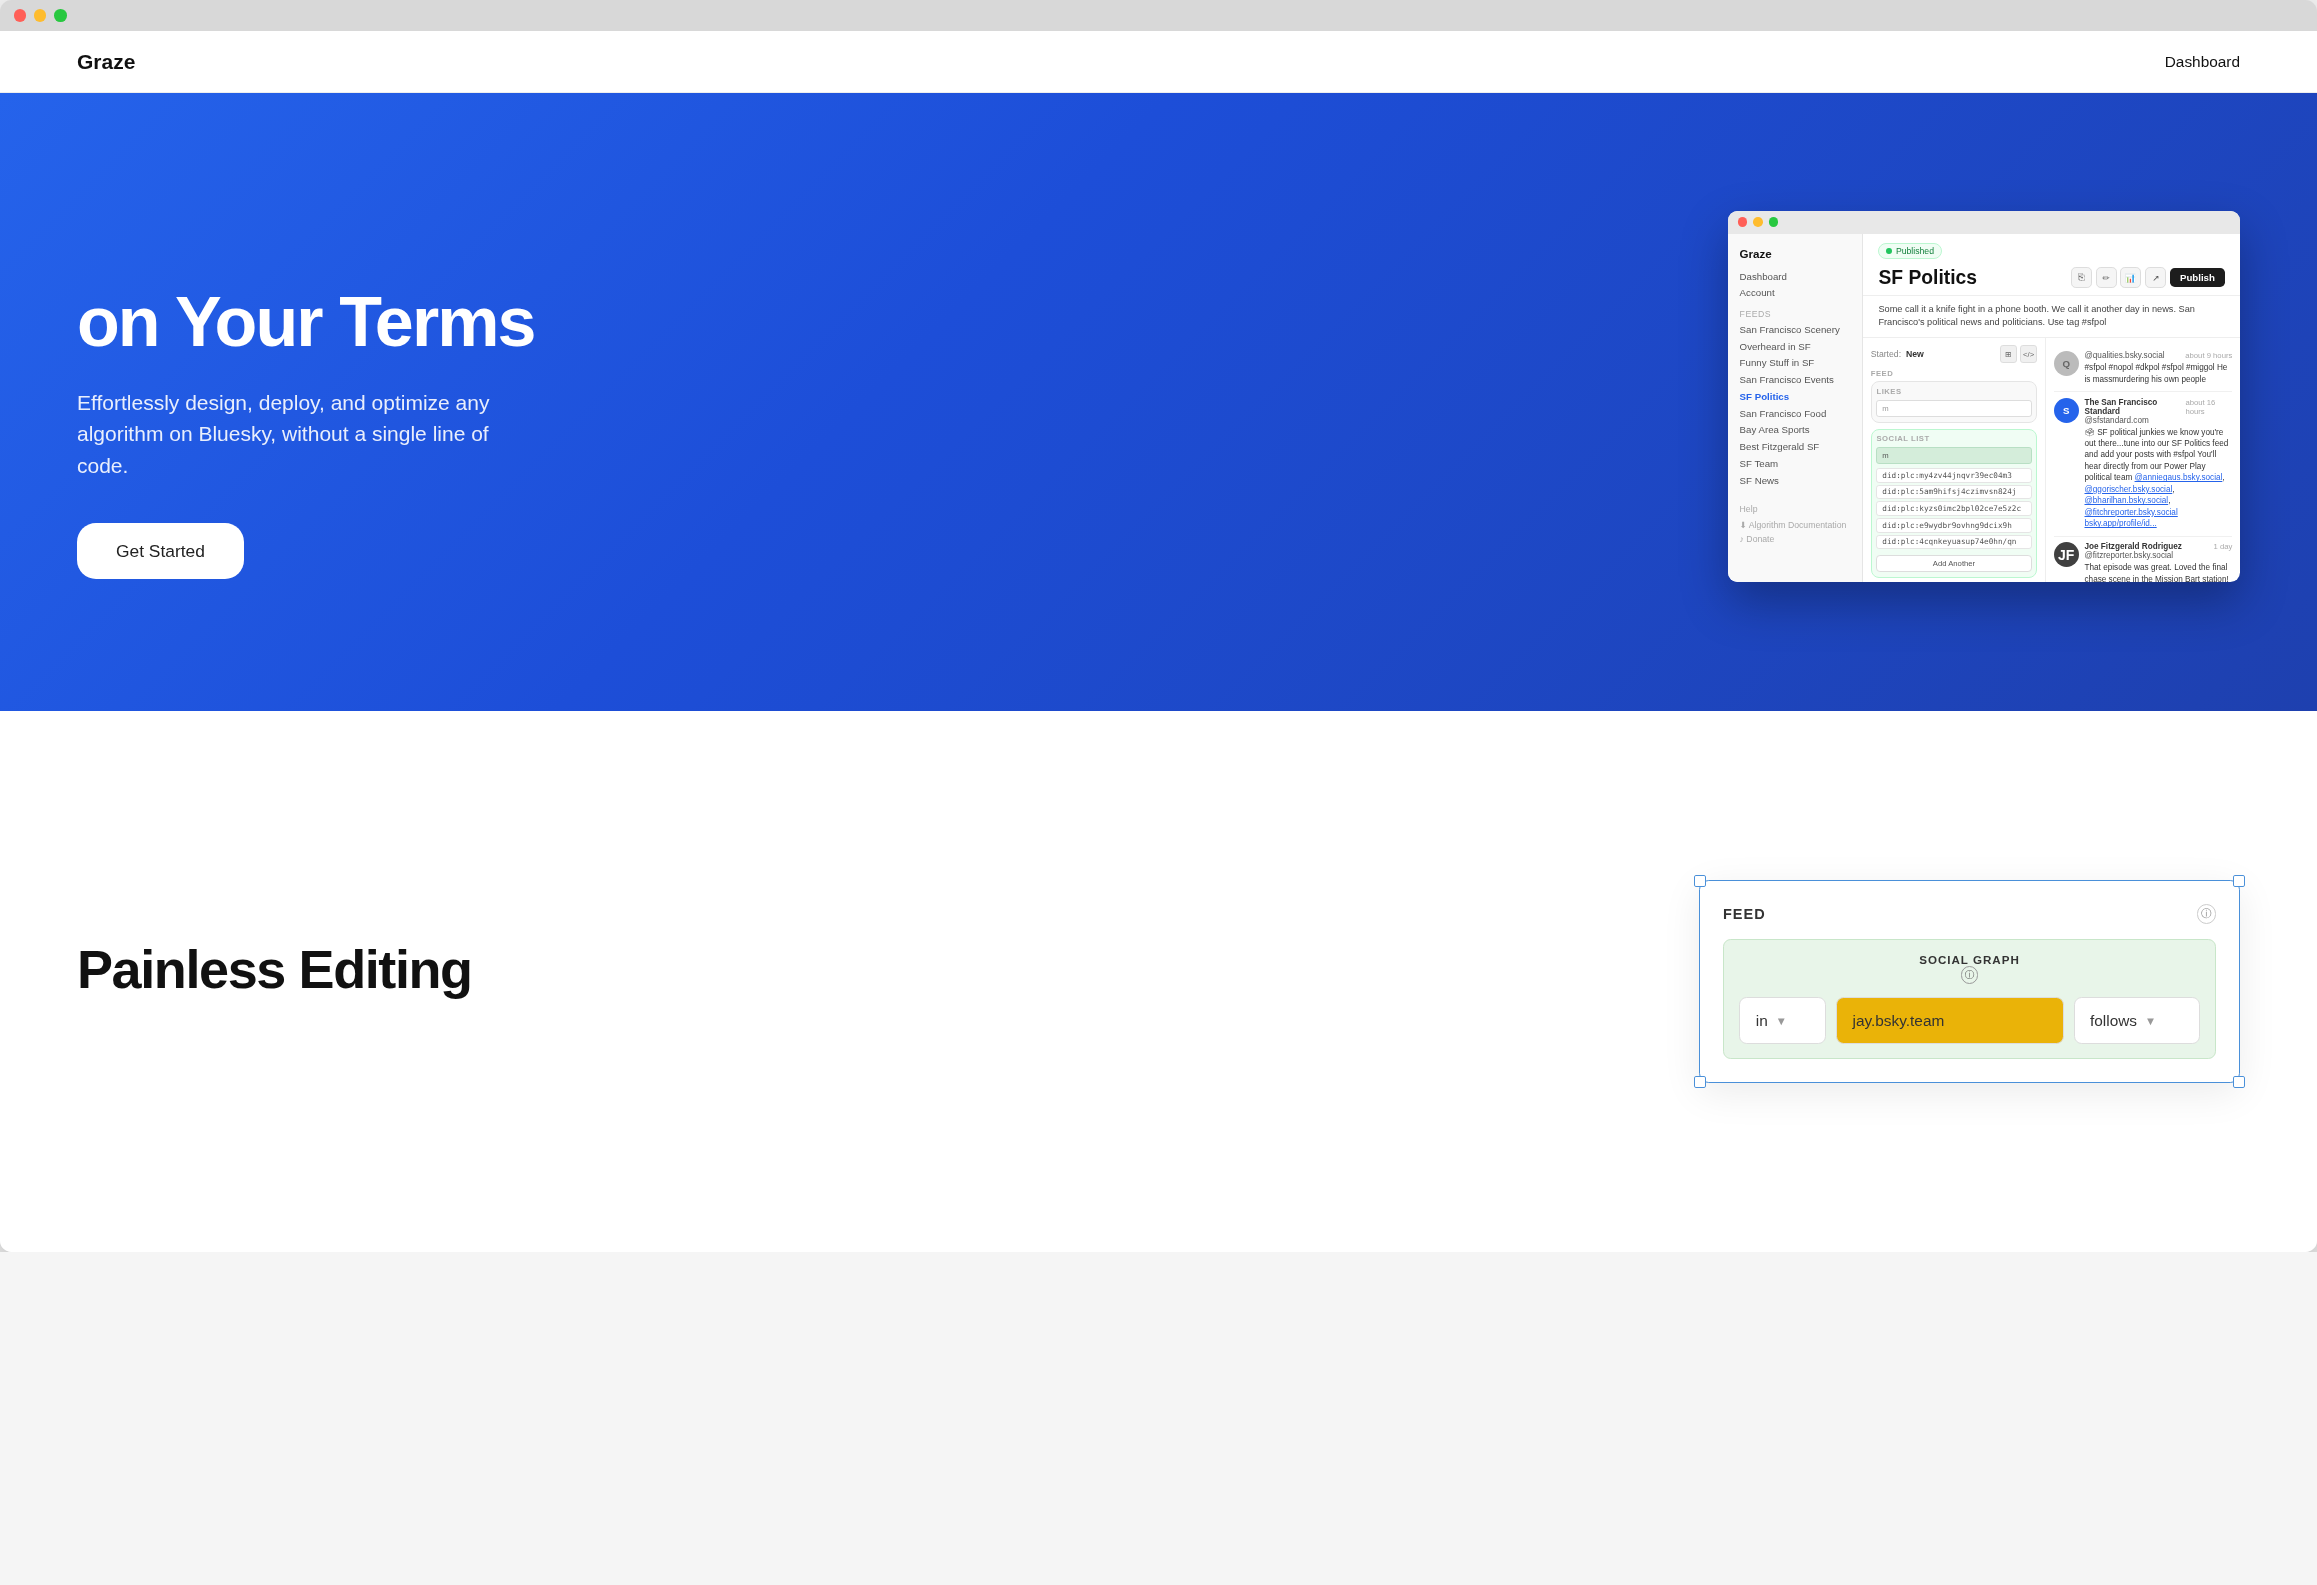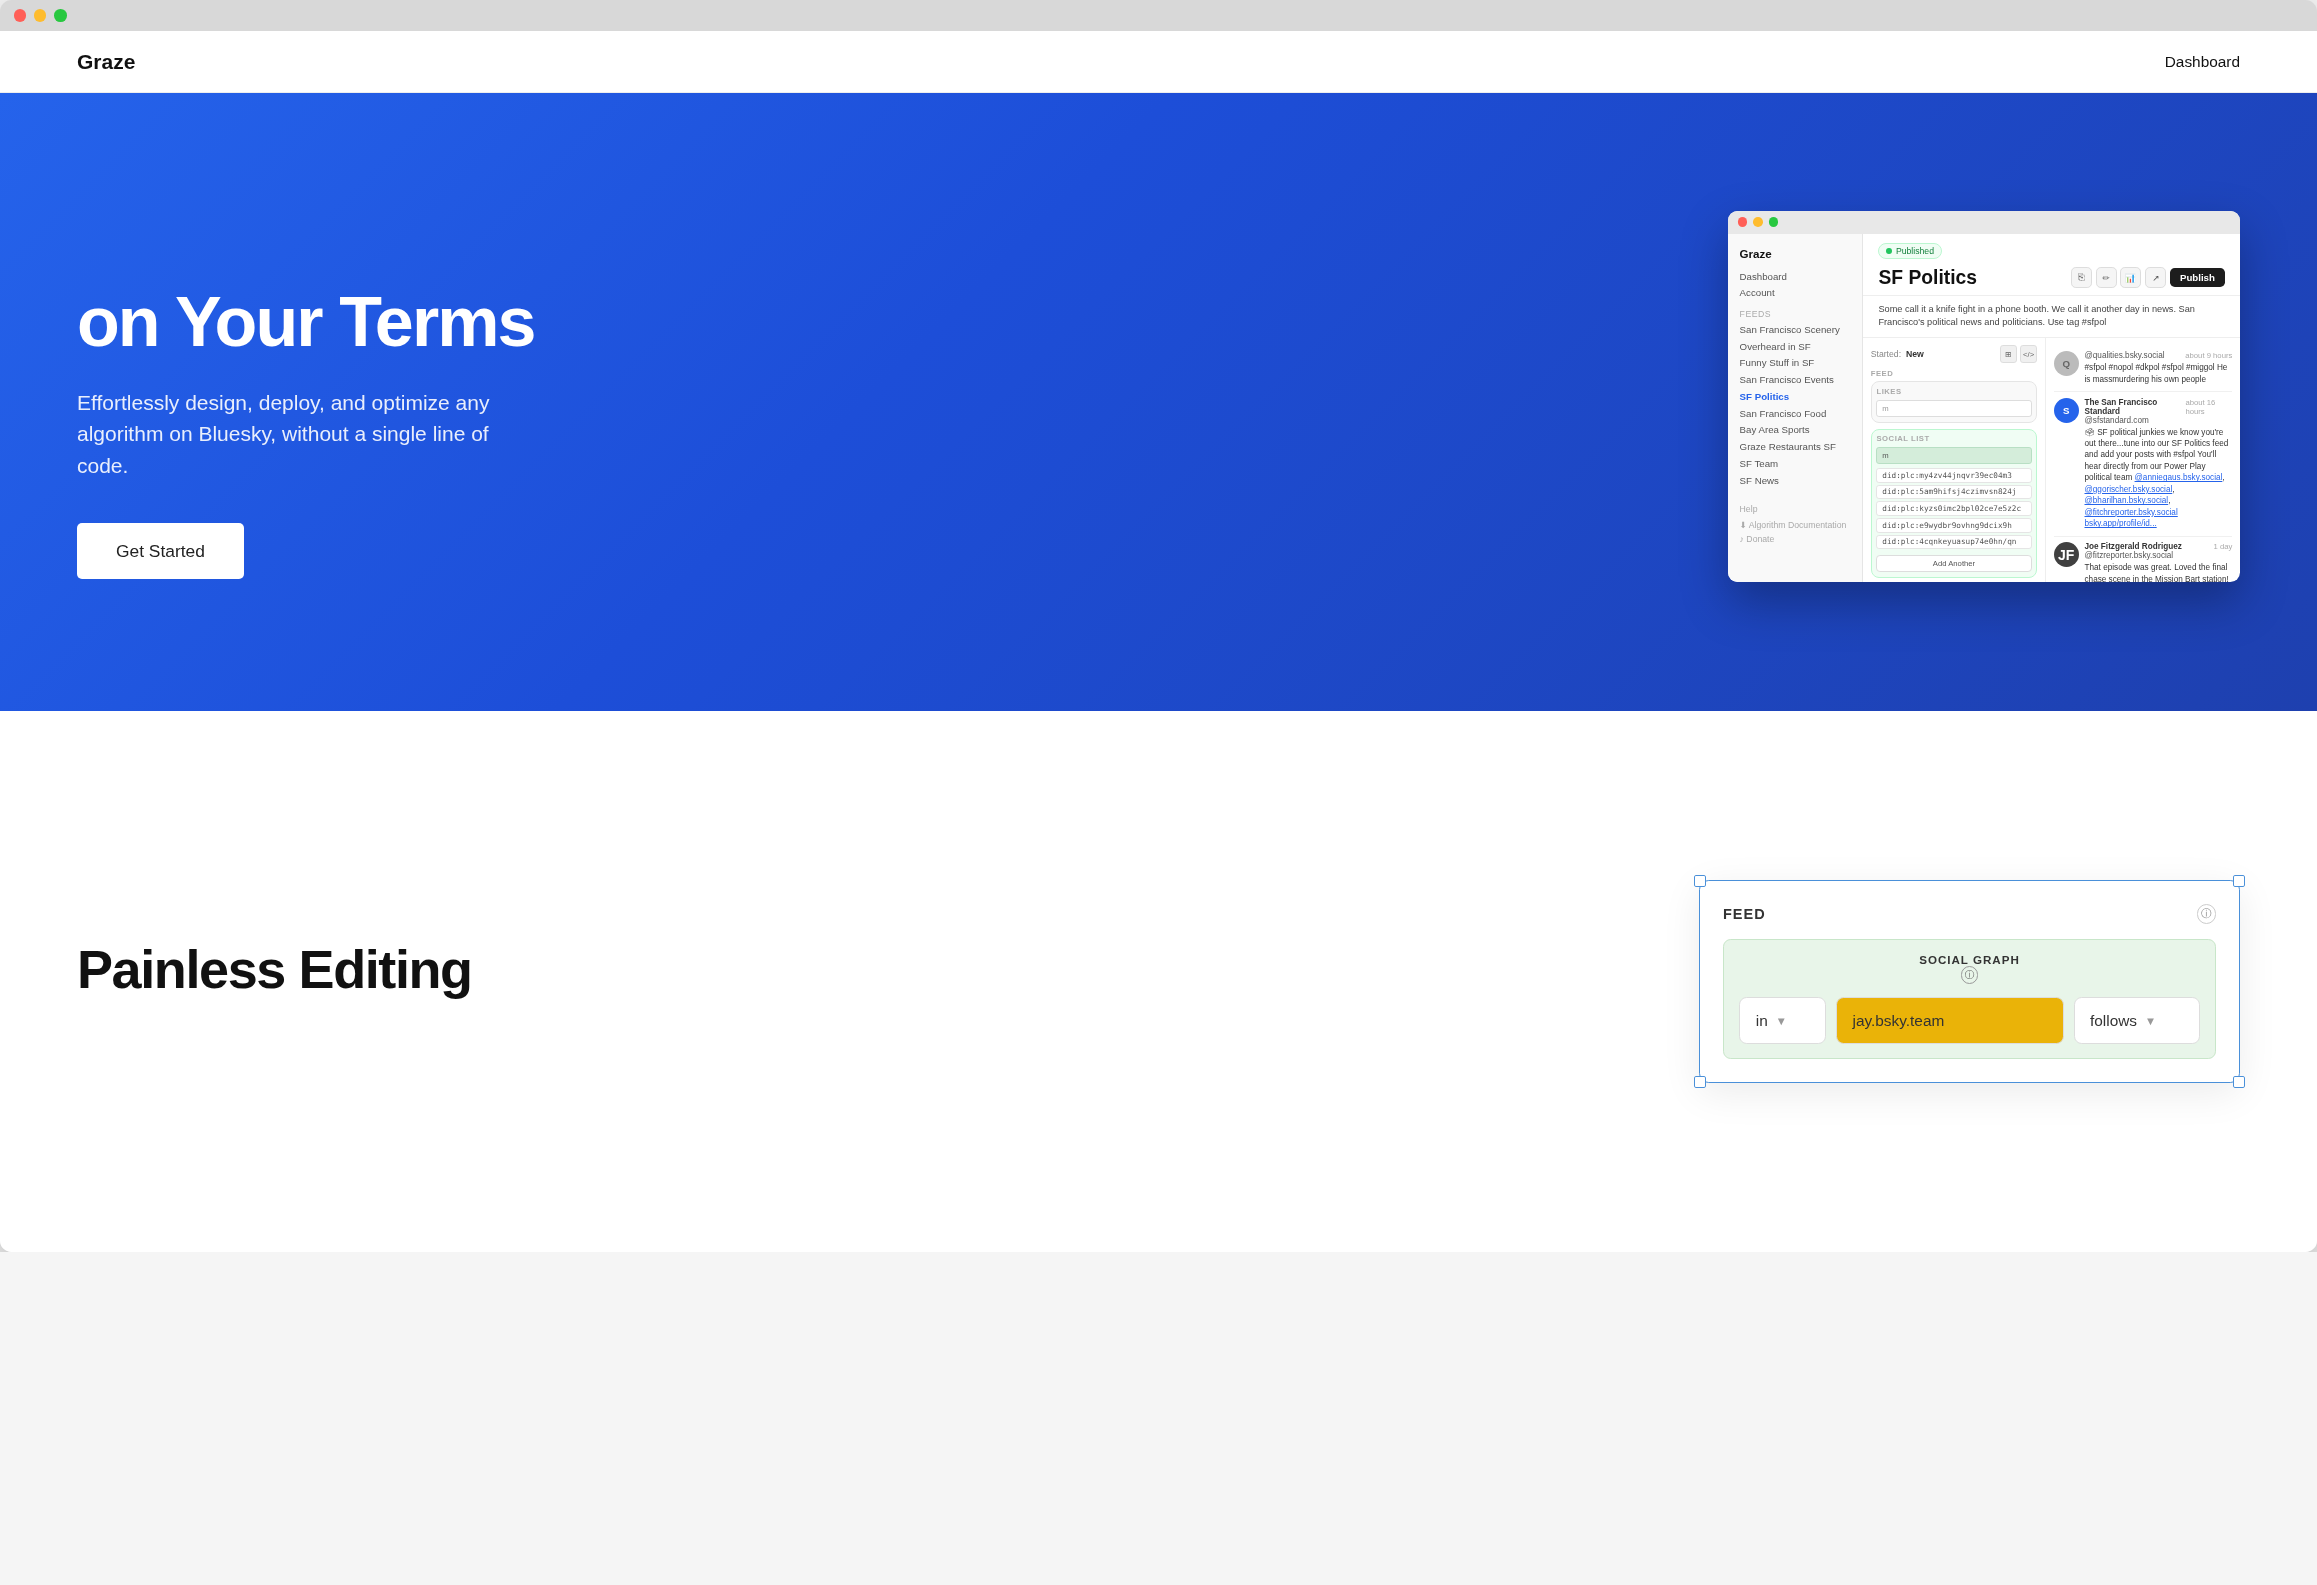--- a/index.html
+++ b/index.html
@@ -62,21 +62,21 @@
       max-width: 463px;
     }
 
     .hero-cta {
       background: white;
       color: #222;
       border: none;
       padding: 17.4px 39px;
       font-size: 17.4px;
       font-weight: 500;
-      border-radius: 5px;
+      border-radius: 19px;
       cursor: pointer;
       display: inline-block;
     }
 
     
     .app-screenshot {
       flex: 0 0 auto;
       width: 512px;
       background: white;
       border-radius: 9.7px;
@@ -570,21 +570,21 @@
           <div class="app-sidebar-item">Dashboard</div>
           <div class="app-sidebar-item">Account</div>
           <div class="app-sidebar-section">Feeds</div>
           <div class="app-sidebar-item">San Francisco Scenery</div>
           <div class="app-sidebar-item">Overheard in SF</div>
           <div class="app-sidebar-item">Funny Stuff in SF</div>
           <div class="app-sidebar-item">San Francisco Events</div>
           <div class="app-sidebar-item active">SF Politics</div>
           <div class="app-sidebar-item">San Francisco Food</div>
           <div class="app-sidebar-item">Bay Area Sports</div>
-          <div class="app-sidebar-item">Graze Restaurants SF</div>
+          <div class="app-sidebar-item">Best Fitzgerald SF</div>
           <div class="app-sidebar-item">SF Team</div>
           <div class="app-sidebar-item">SF News</div>
           <div style="margin-top: 11.6px; padding: 3.9px 11.6px; font-size: 8.7px; color: #aaa;">Help</div>
           <div style="padding: 1.9px 11.6px; font-size: 8.7px; color: #aaa;">⬇ Algorithm Documentation</div>
           <div style="padding: 1.9px 11.6px; font-size: 8.7px; color: #aaa;">♪ Donate</div>
         </div>
 
         <div class="app-main">
           <div class="app-main-header">
             <div class="app-published-badge">

